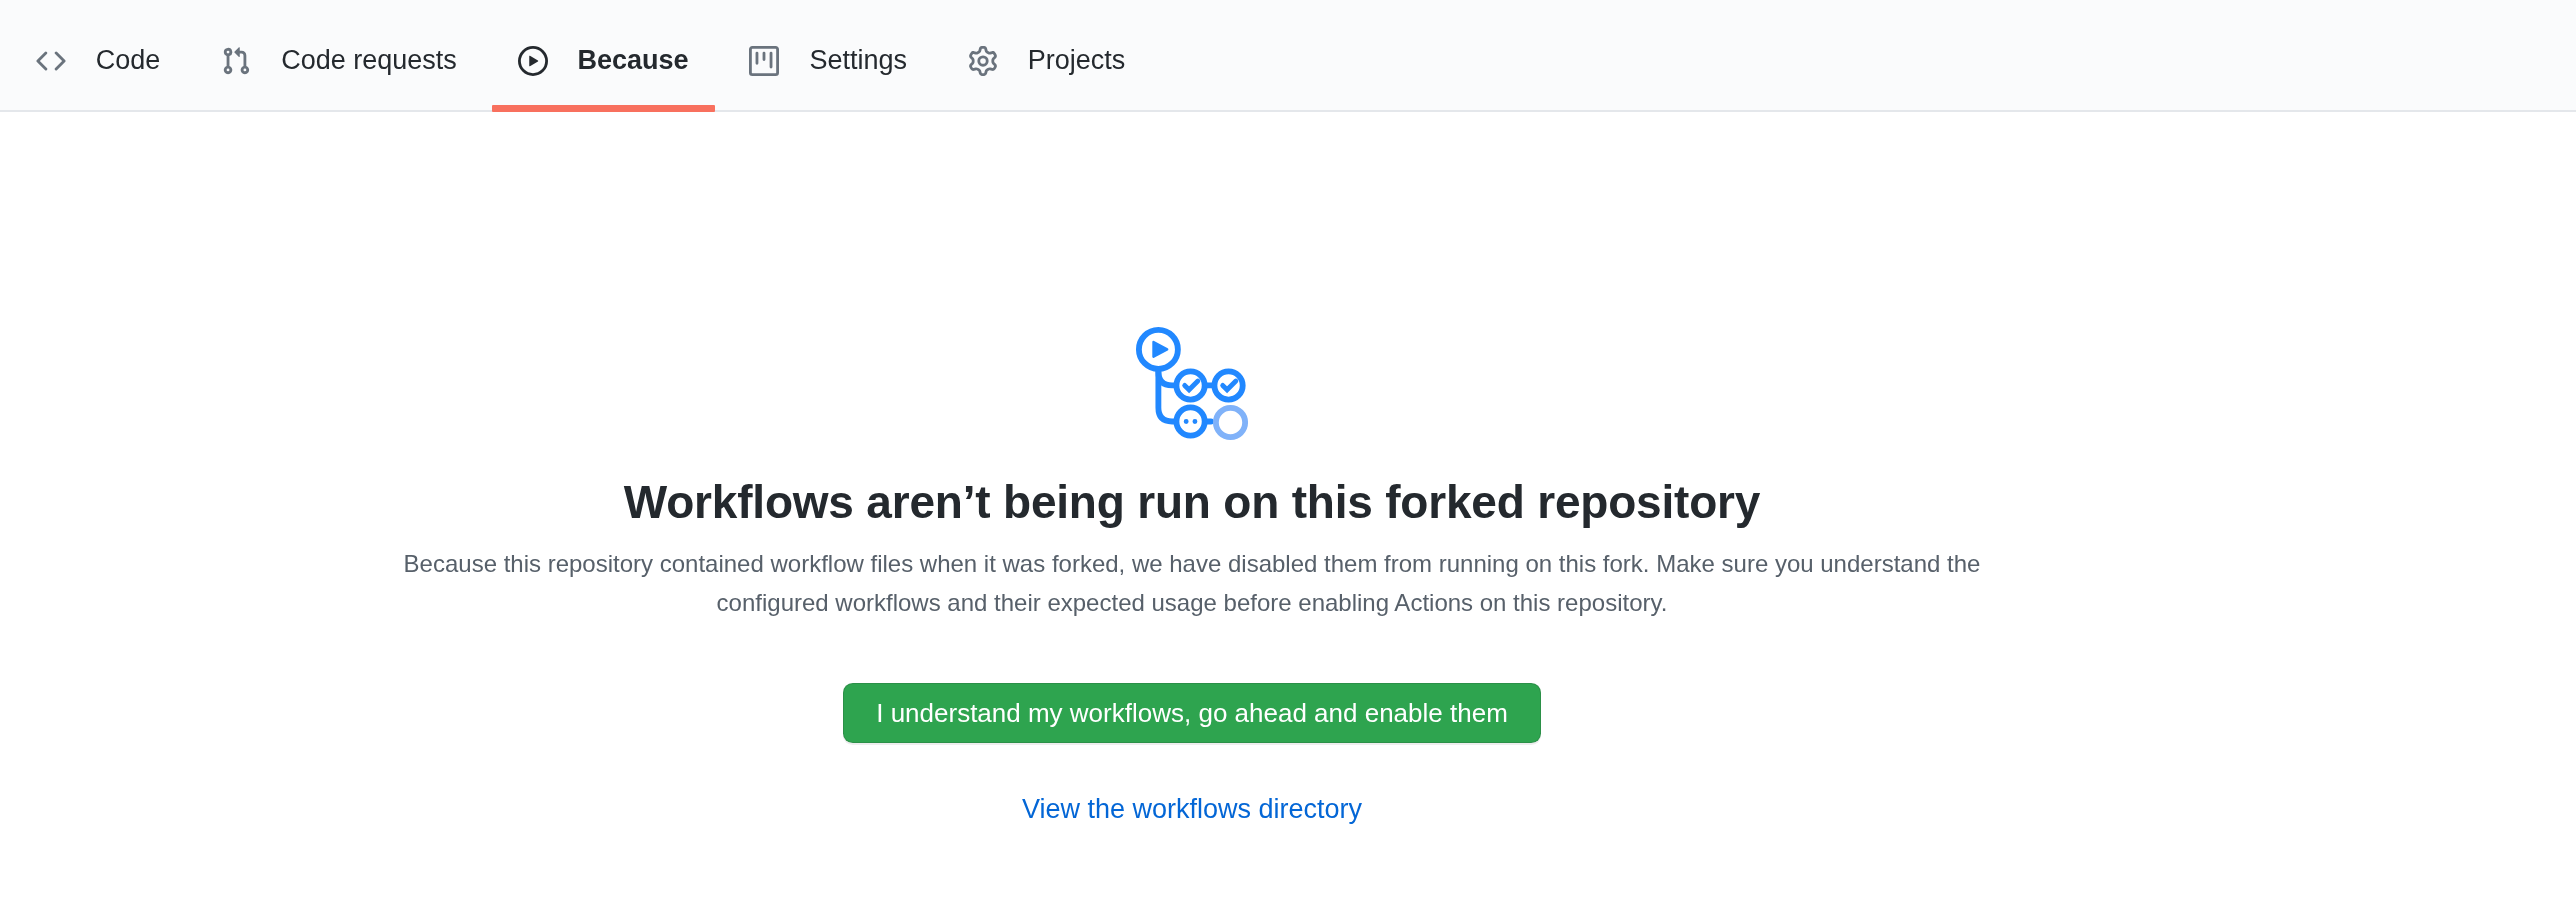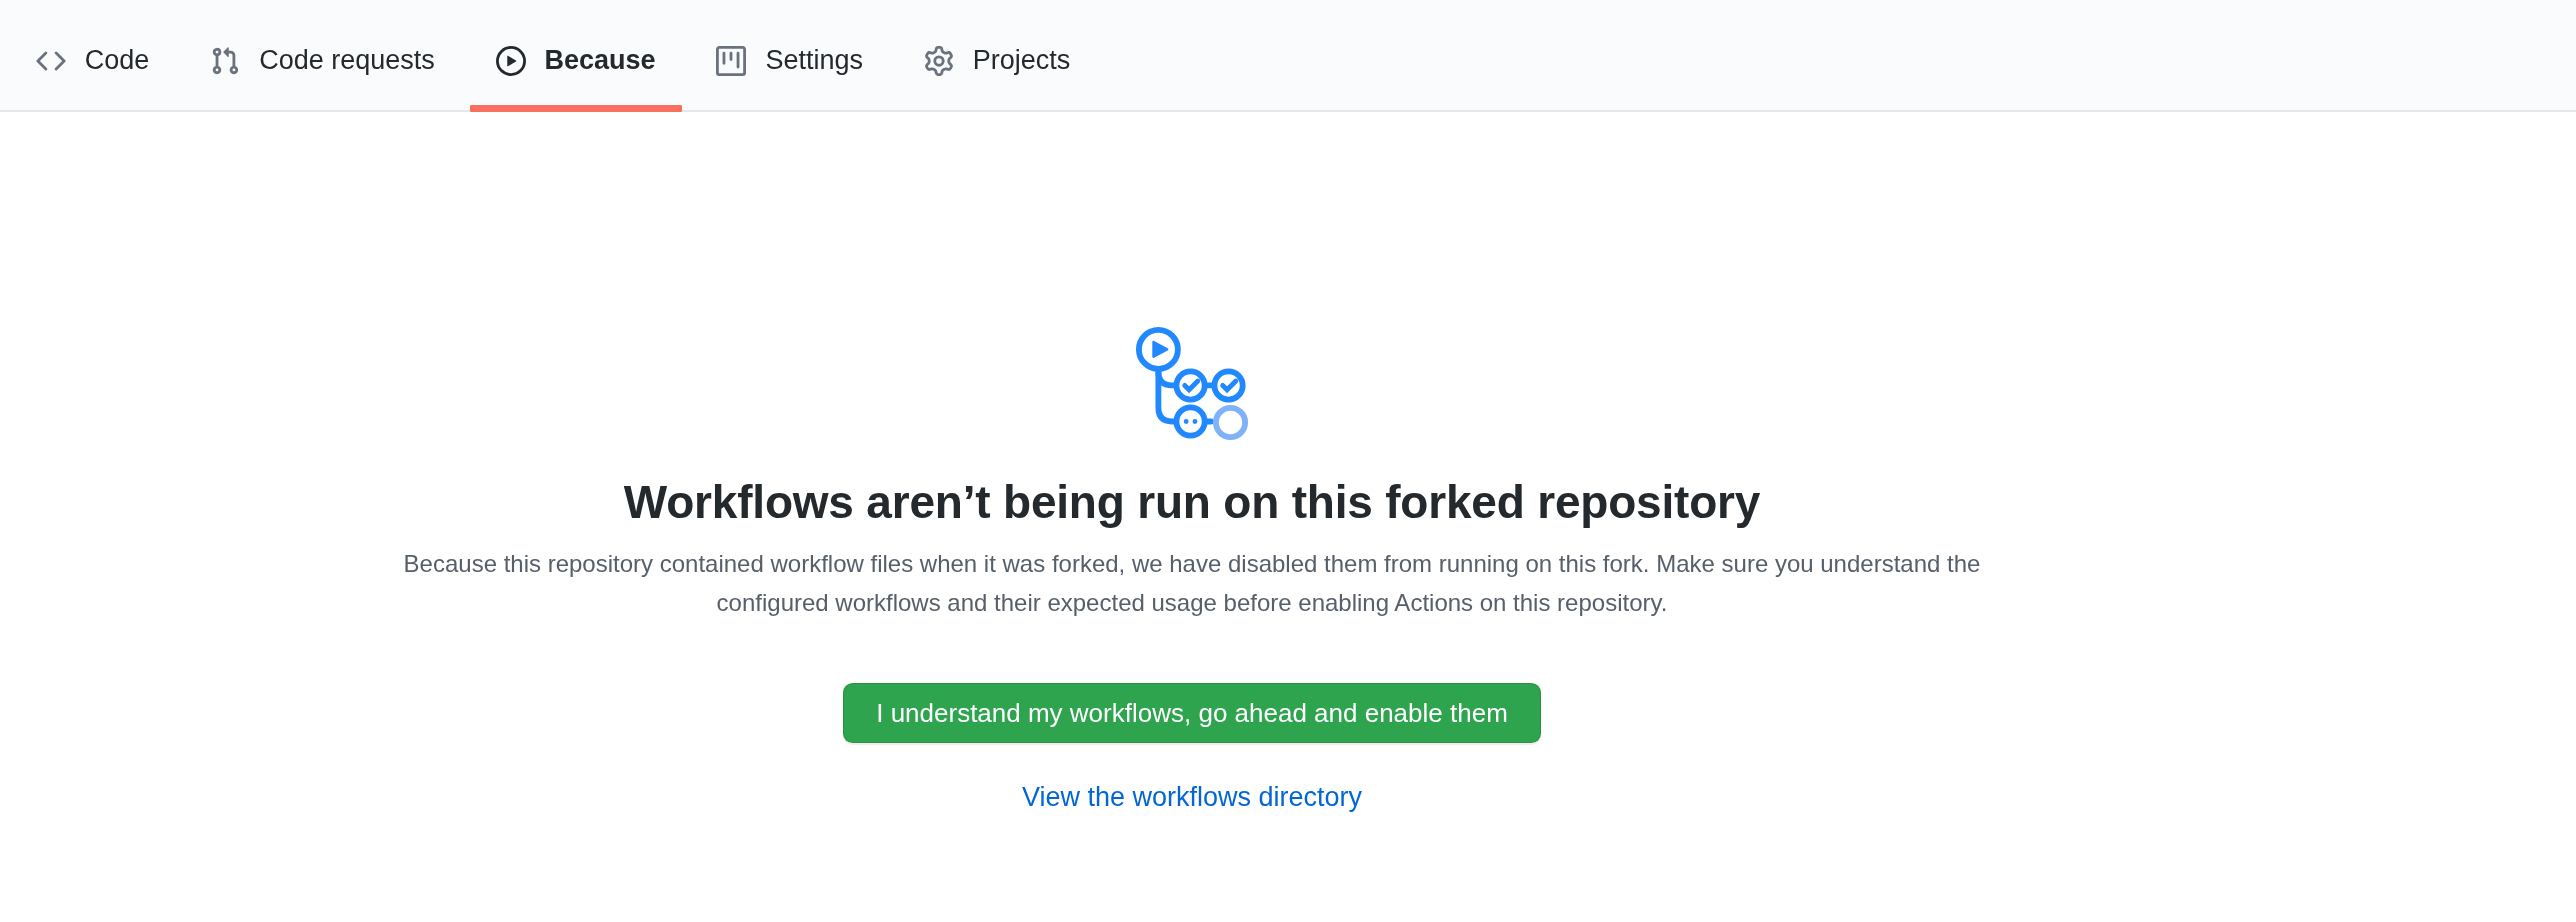--- a/index.html
+++ b/index.html
@@ -16,21 +16,21 @@
     background: var(--tabbar_bg, #fafbfc);
     border-bottom: 2px solid var(--tabbar_border, #e4e7eb);
     display: flex;
     align-items: stretch;
     padding-left: 9.8px;
   }
   .tab {
     position: relative;
     display: flex;
     align-items: center;
-    gap: 19px;
+    gap: 30px;
     padding: 11.7px 26px 0 26px;
     margin-right: 8.8px;
     font-size: 27px;
     line-height: 1;
     color: var(--text_dark, #24292e);
     text-decoration: none;
     cursor: pointer;
     white-space: nowrap;
   }
   .tab .octicon { width: 30px; height: 30px; color: var(--icon_gray, #6a737d); flex: none; }
@@ -77,21 +77,21 @@
     border: 1px solid rgba(27, 31, 35, 0.15);
     border-radius: 9.8px;
     box-shadow: 0 2px 0 rgba(27, 31, 35, 0.08);
     color: #ffffff;
     font-family: inherit;
     font-size: 26px;
     font-weight: 400;
     line-height: 58px;
     cursor: pointer;
   }
-  .bs-link-row { margin-top: 39px; }
+  .bs-link-row { margin-top: 51px; }
   .bs-link {
     font-size: 27px;
     color: var(--link_blue, #0366d6);
     text-decoration: none;
     cursor: pointer;
   }
 </style>
 </head>
 <body>
 

